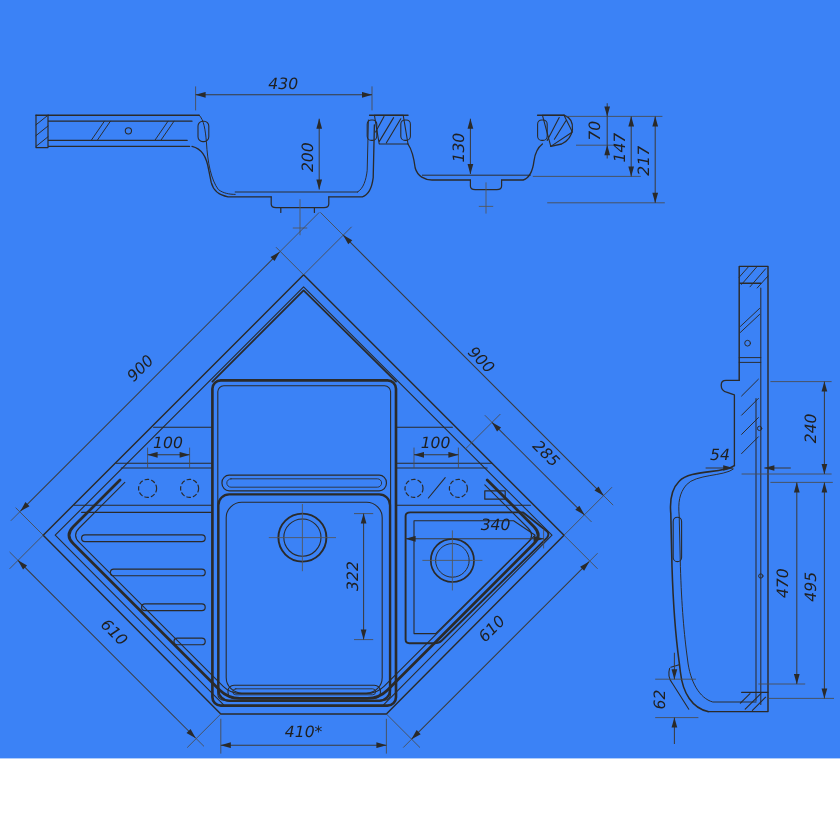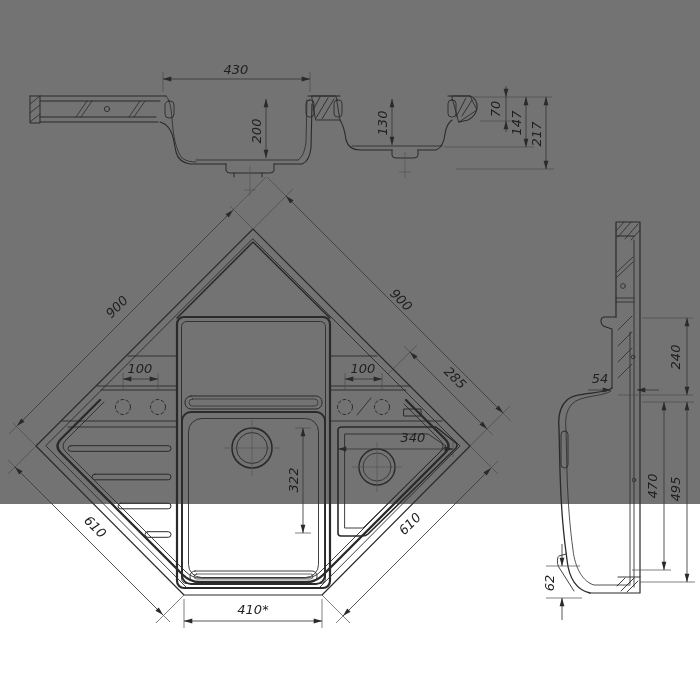--- a/index.html
+++ b/index.html
@@ -1,16 +1,16 @@
 <!DOCTYPE html>
 <html><head>
 <meta charset="utf-8">
 <style>
   html,body{margin:0;padding:0;background:#fff;width:700px;height:700px;overflow:hidden;}
-  .stage{width:700px;height:504px;background:#737373;position:relative;font-family:"DejaVu Sans",sans-serif;}
+  .stage{width:700px;height:632px;background:#3b82f6;position:relative;font-family:"DejaVu Sans",sans-serif;}
   svg{display:block}
   .geo{stroke:#2a2a2a;fill:none;stroke-linecap:round;stroke-linejoin:round;}
   .dimline{stroke:#3a3a3a;fill:none;stroke-width:.85;}
   .ext{stroke:#4a4a4a;fill:none;stroke-width:.7;}
   .cl{stroke:#555;fill:none;stroke-width:.7;}
   text.dim{font-size:13px;font-style:italic;fill:#1f1f1f;}
 </style>
 </head>
 <body>
 

